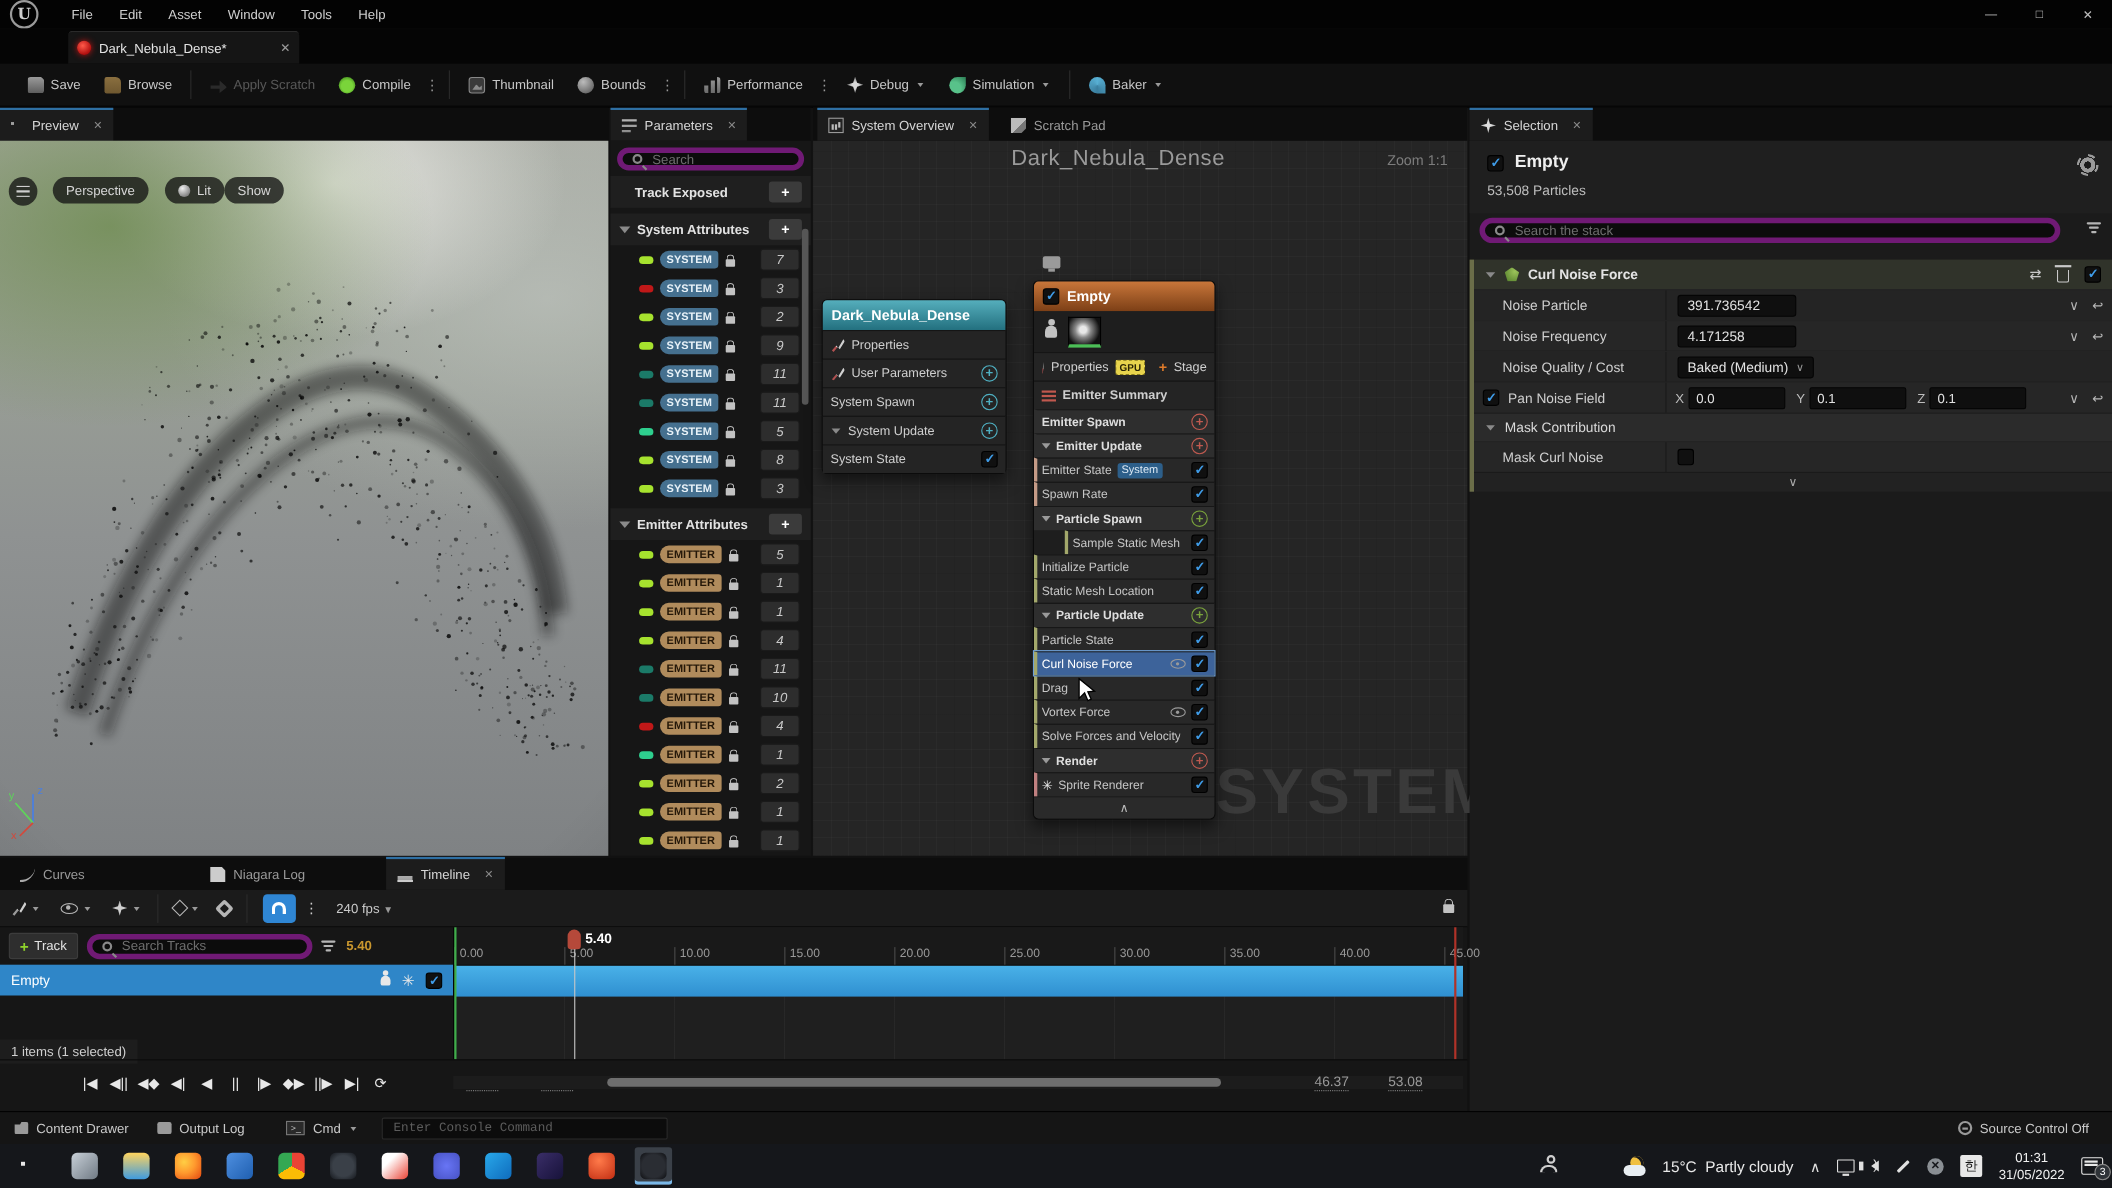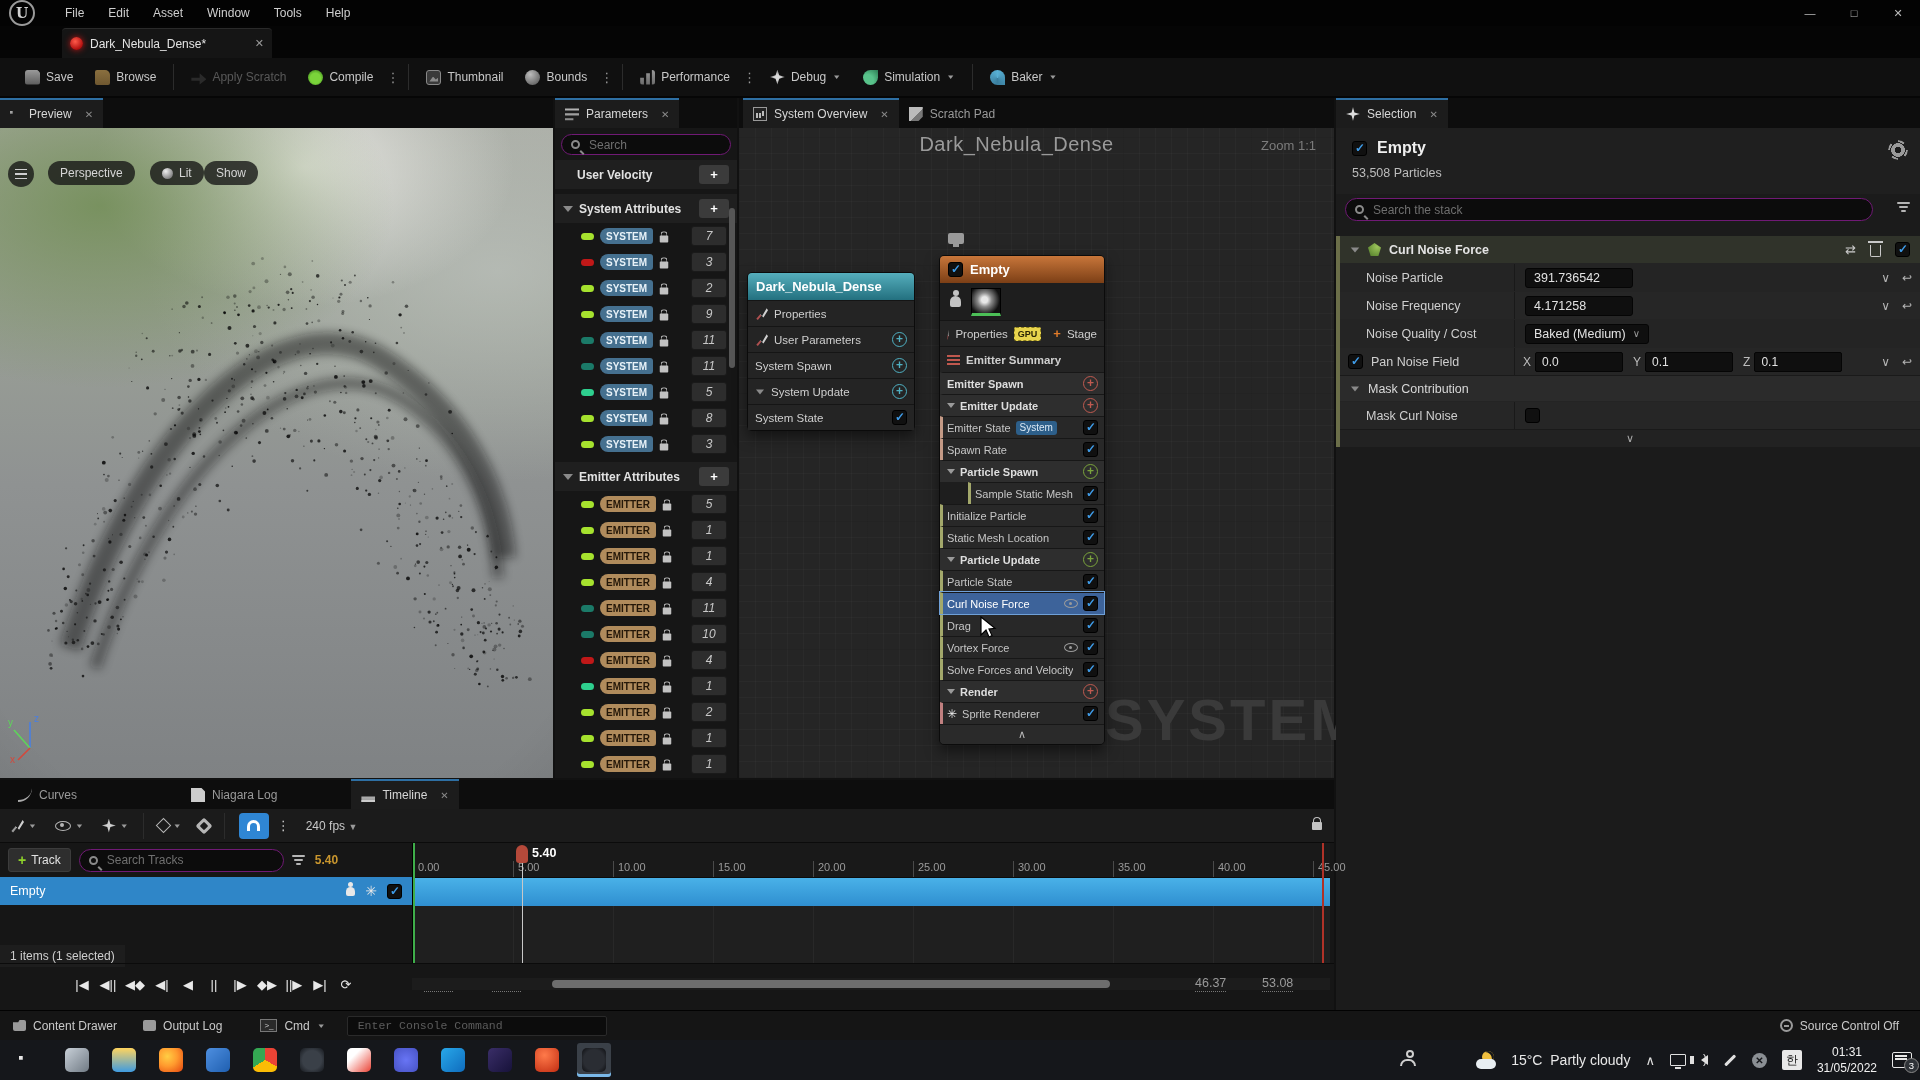--- a/index.html
+++ b/index.html
@@ -54,21 +54,21 @@
   .mini-ico.grid{background:linear-gradient(#aaa,#777);clip-path:polygon(0 0,45% 0,45% 45%,0 45%);box-shadow:8px 0 0 #777,0 8px 0 #777,8px 8px 0 #aaa;width:6px;height:6px;margin:2px 6px 2px 0;}
   .mini-ico.wrenchlist{background:linear-gradient(#bbb,#888);clip-path:polygon(0 10%,100% 10%,100% 25%,0 25%,0 45%,100% 45%,100% 60%,0 60%,0 80%,60% 80%,60% 95%,0 95%);}
   .mini-ico.chart{background:#222;border:1px solid #999;}
   .mini-ico.chart:after{content:"";position:absolute;left:2px;bottom:2px;width:2px;height:5px;background:#bbb;box-shadow:3px 0 0 #bbb,6px -2px 0 #bbb;}
   .mini-ico.scratch{background:linear-gradient(135deg,#bbb 55%,#777 55%);clip-path:polygon(0 0,100% 0,100% 70%,70% 100%,0 100%);}
   .mini-ico.sparkle{background:radial-gradient(circle,#ddd 30%,#888);clip-path:polygon(50% 0,60% 40%,100% 50%,60% 60%,50% 100%,40% 60%,0 50%,40% 40%);}
   .mini-ico.curveico{background:transparent;border-bottom:2px solid #aaa;border-radius:0 0 100% 0;}
   .mini-ico.docico{background:#ccc;clip-path:polygon(0 0,75% 0,100% 25%,100% 100%,0 100%);}
   .mini-ico.rulerico{background:linear-gradient(#ccc,#999);clip-path:polygon(0 60%,100% 60%,100% 100%,0 100%);box-shadow:0 -4px 0 -2px #ccc inset;}
 
-  .searchbox{background:#0c0c0c;border:1px solid #701a75;border-radius:12px;display:flex;align-items:center;gap:7px;padding:0 9px;color:#6f6f6f;}
+  .searchbox{background:#0c0c0c;border:5px solid #701a75;border-radius:12px;display:flex;align-items:center;gap:7px;padding:0 9px;color:#6f6f6f;}
   .mag{width:9px;height:9px;border:2px solid #8a8a8a;border-radius:50%;position:relative;flex:none;}
   .mag:after{content:"";position:absolute;width:2px;height:5px;background:#8a8a8a;left:8px;top:8px;transform:rotate(-45deg);}
   .searchbox input{background:transparent;border:none;outline:none;color:#bbb;font-family:"Liberation Sans",sans-serif;font-size:12px;width:100%;}
   .searchbox input::placeholder{color:#6f6f6f;}
 
   .chk{width:15px;height:15px;background:#101010;border:1px solid #000;border-radius:3px;position:relative;flex:none;}
   .chk.on:after{content:"✓";position:absolute;left:2px;top:-1px;color:#3f9ce8;font-weight:bold;font-size:12px;}
   .gear{width:16px;height:16px;border-radius:50%;background:radial-gradient(circle,#1c1c1c 28%,#9a9a9a 30%,#9a9a9a 60%,transparent 62%);position:relative;}
   .gear:after{content:"";position:absolute;inset:-2px;background:
      conic-gradient(#9a9a9a 0 12%,transparent 12% 25%,#9a9a9a 25% 37%,transparent 37% 50%,#9a9a9a 50% 62%,transparent 62% 75%,#9a9a9a 75% 87%,transparent 87%);
@@ -1083,21 +1083,21 @@
         <span>Parameters</span>
         <span class="x">✕</span>
       </div>
     </div>
     <div class="params-body">
       <div class="searchbox psearch">
         <span class="mag"></span>
         <input placeholder="Search" style="">
       </div>
       <div class="sect-row">
-        <span class="t" style="margin-left:14px;">User Velocity</span>
+        <span class="t" style="margin-left:14px;">Track Exposed</span>
         <span class="plus-btn">+</span>
       </div>
       <div class="sect-row">
         <span class="tri-down"></span>
         <span class="t">System Attributes</span>
         <span class="plus-btn">+</span>
       </div>
       <div class="sys-list">
 
       <div class="param-row">
@@ -1227,21 +1227,21 @@
             <span class="pill">EMITTER</span>
             <span class="lockico"></span>
             <span class="pcount">1</span>
           </div>
         </div>
     </div>
     <div class="pscroll"></div>
   </div>
 
   <div class="graph-panel">
-    <div class="ptabs" style="left:0;top:0;width:595px;gap:0;padding-left:4px;">
+    <div class="ptabs" style="left:0;top:0;width:595px;gap:10px;padding-left:4px;">
       <div class="ptab">
         <span class="mini-ico chart"></span>
         <span>System Overview</span>
         <span class="x">✕</span>
       </div>
       <div class="ptab inactive">
         <span class="mini-ico scratch"></span>
         <span>Scratch Pad</span>
       </div>
     </div>

